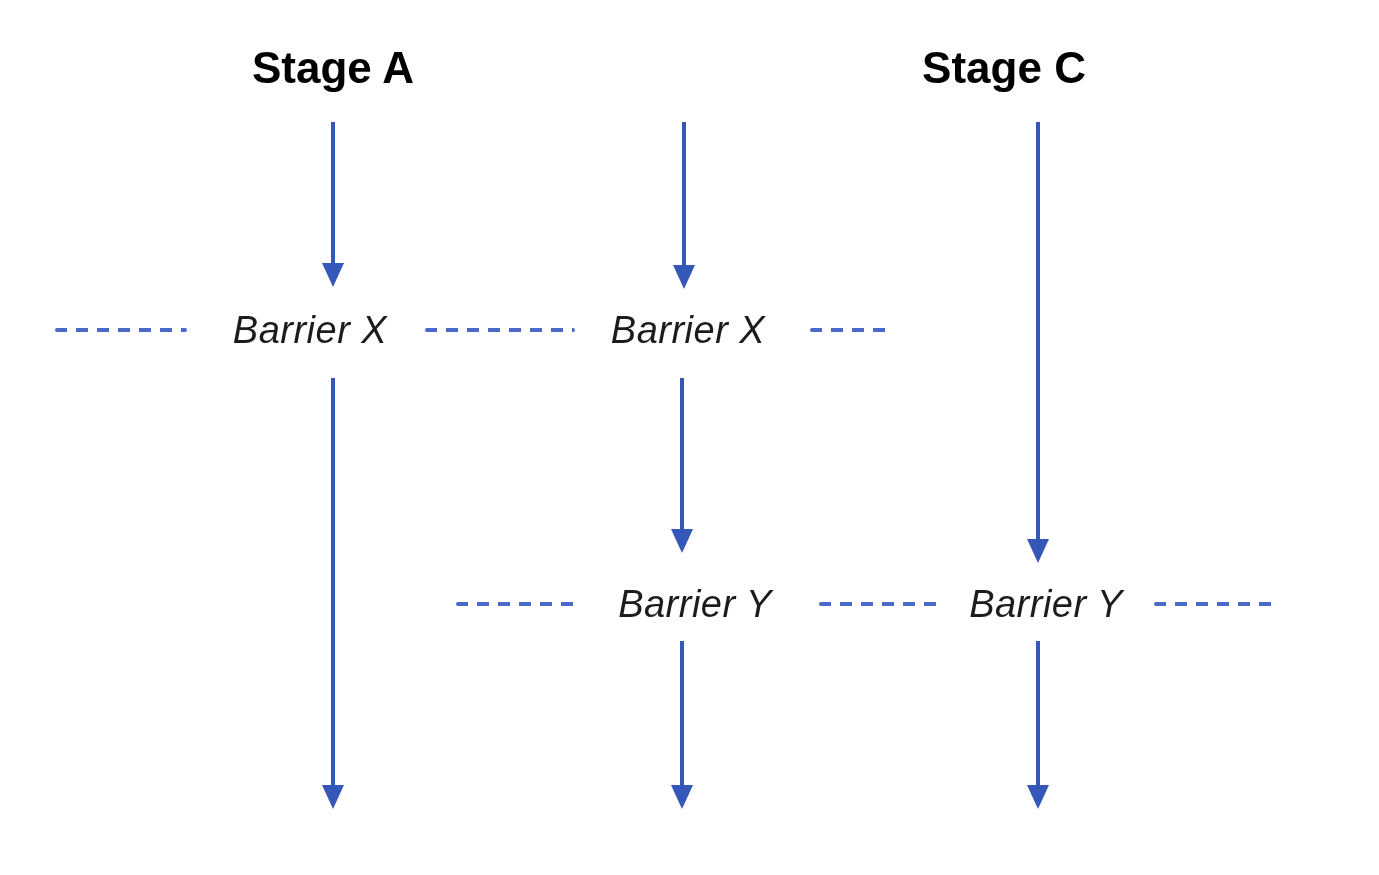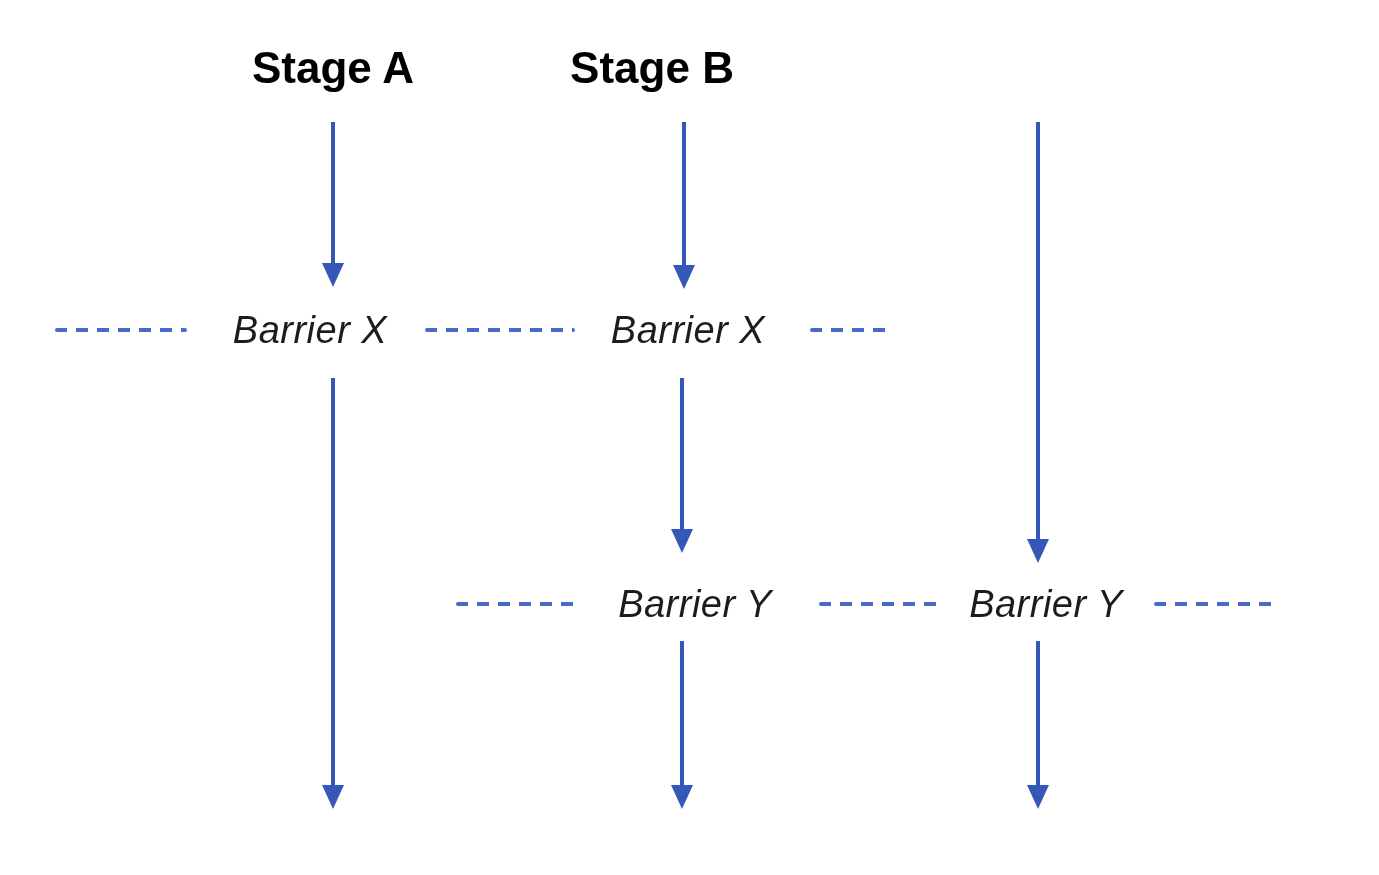--- a/index.html
+++ b/index.html
@@ -70,21 +70,21 @@
     );
     border-radius: 2px;
   }
 </style>
 </head>
 <body>
 
 <div class="canvas">
 
   <div class="stage-header" style="left:333px; top:44px;">Stage A</div>
-  <div class="stage-header" style="left:652px; top:44px;">Stage B</div>
+  <div class="stage-header" style="left:1004px; top:44px;">Stage C</div>
 
   <div class="arrow" style="left:322px; top:122px; height:165px;">
     <div class="shaft"></div>
     <div class="head"></div>
   </div>
   <div class="arrow" style="left:322px; top:378px; height:431px;">
     <div class="shaft"></div>
     <div class="head"></div>
   </div>
 

